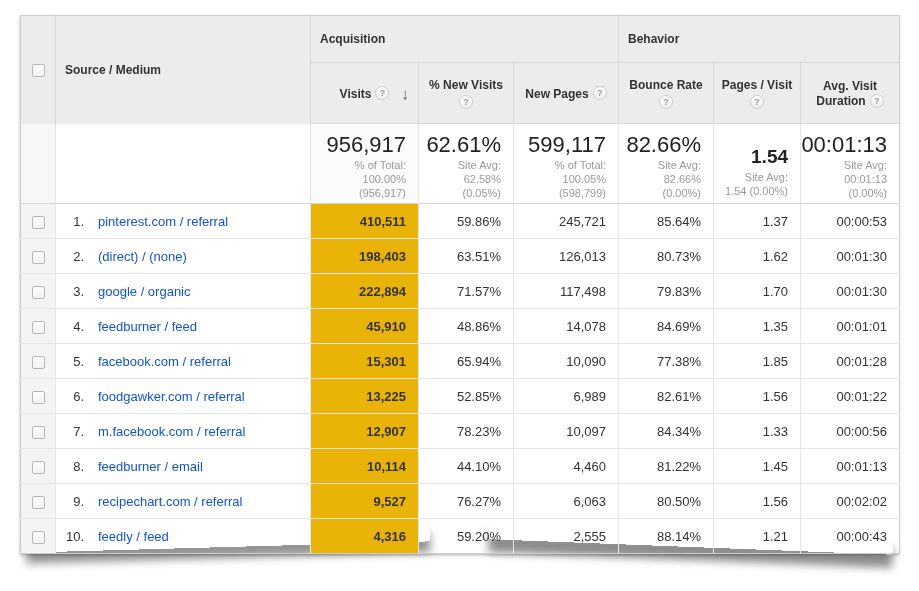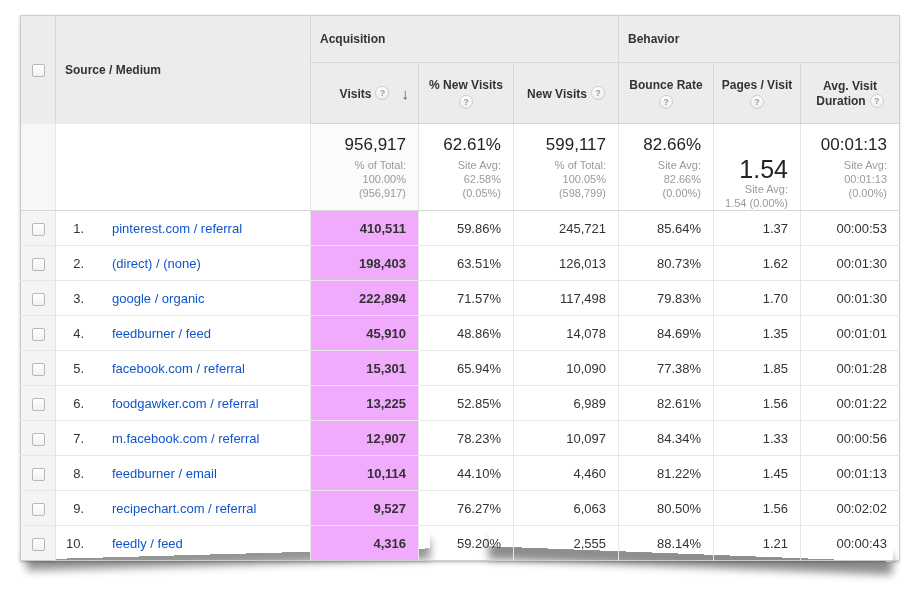--- a/index.html
+++ b/index.html
@@ -34,32 +34,32 @@
   .help-below { margin:3px auto 0; display:block; margin-left:auto; }
   .sort-arrow { position:absolute; right:9px; top:50%; transform:translateY(-50%);
     font-size:15px; color:#555; font-weight:bold; }
 
   tbody td { border-right:1px solid #e6e6e6; border-bottom:1px solid #e6e6e6;
     font-size:13px; color:#333; }
   tbody td:last-child { border-right:none; }
   tbody tr:last-child td { border-bottom:none; }
   td.num { text-align:right; padding-right:12px; }
   td.cb-cell { background:#f4f4f4; text-align:center; }
-  td.visits-cell { background:#f0abfc; font-weight:bold; }
+  td.visits-cell { background:#eab308; font-weight:bold; }
 
   tr.summary-row td { height:80px; vertical-align:top; padding-top:9px;
     border-bottom:1px solid #d7d7d7; background:#fff; }
   tr.summary-row td.cb-cell { background:#f7f7f7; }
   tr.summary-row td.visits-cell { background:#fbfbfb; font-weight:normal; }
-  .sum-big { font-size:17px; color:#222; line-height:24px; }
+  .sum-big { font-size:22px; color:#222; line-height:24px; }
   .sum-sub { font-size:11px; color:#9a9a9a; line-height:14px; white-space:pre-line; margin-top:1px; }
 
   tr.data-row td { height:35px; }
   .rank { display:inline-block; width:28px; text-align:right; color:#333; }
-  .src-link { color:#1155cc; text-decoration:none; margin-left:28px; }
+  .src-link { color:#1155cc; text-decoration:none; margin-left:14px; }
 
   .checkbox { display:inline-block; width:13px; height:13px; border:1px solid #b7b7b7;
     border-radius:2px; background:linear-gradient(#fff,#f2f2f2); vertical-align:middle;
     cursor:pointer; }
   .label { vertical-align:middle; }
 </style>
 </head>
 <body>
 
 <div class="page">
@@ -93,21 +93,21 @@
     <tr class="col-row">
       <th>
         <span class="label">Visits</span><span class="help-badge">?</span>
         <span class="sort-arrow">↓</span>
       </th>
       <th>
         <span class="label">% New Visits</span>
         <span class="help-badge help-below" style="margin:3px auto 0;">?</span>
       </th>
       <th>
-        <span class="label">New Visits</span><span class="help-badge">?</span>
+        <span class="label">New Pages</span><span class="help-badge">?</span>
       </th>
       <th>
         <span class="label">Bounce Rate</span>
         <span class="help-badge help-below" style="margin:3px auto 0;">?</span>
       </th>
       <th>
         <span class="label">Pages / Visit</span>
         <span class="help-badge help-below" style="margin:3px auto 0;">?</span>
       </th>
       <th>
@@ -137,21 +137,21 @@
 100.05%
 (598,799)</div>
       </td>
       <td class="num">
         <div class="sum-big">82.66%</div>
         <div class="sum-sub">Site Avg:
 82.66%
 (0.00%)</div>
       </td>
       <td class="num">
-        <div class="sum-big" style="font-size:25px; margin-top:24px;">1.54</div>
+        <div class="sum-big" style="font-size:19px; margin-top:12px;font-weight:bold;">1.54</div>
         <div class="sum-sub">Site Avg:
 1.54 (0.00%)</div>
       </td>
       <td class="num">
         <div class="sum-big">00:01:13</div>
         <div class="sum-sub">Site Avg:
 00:01:13
 (0.00%)</div>
       </td>
     </tr>

